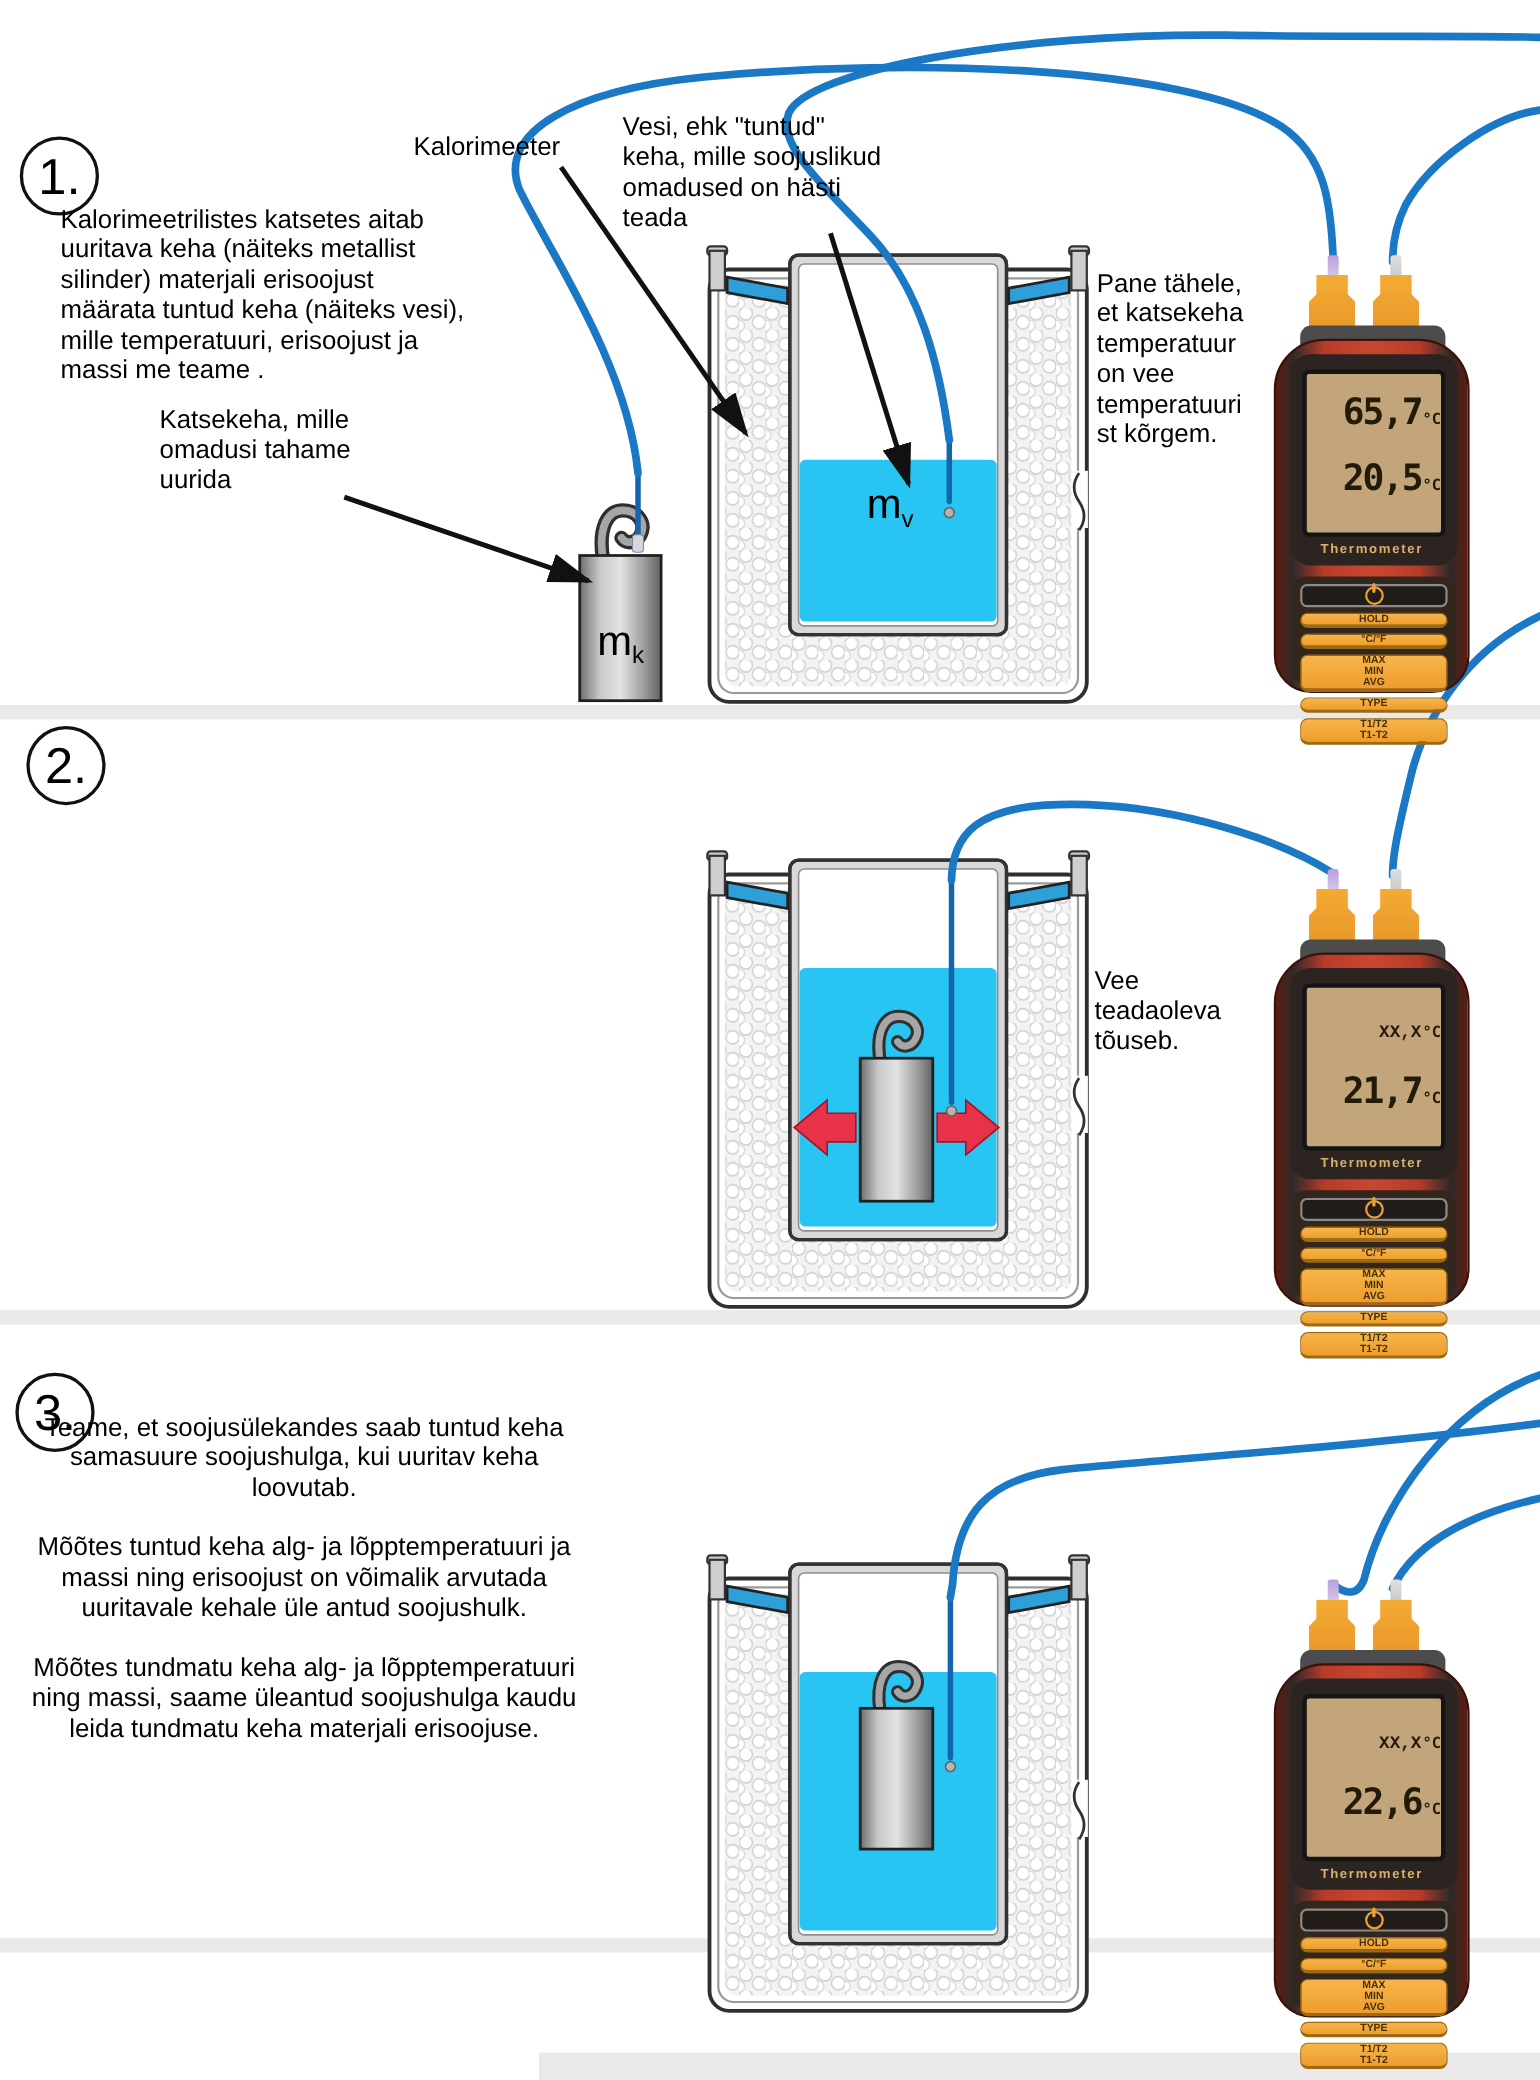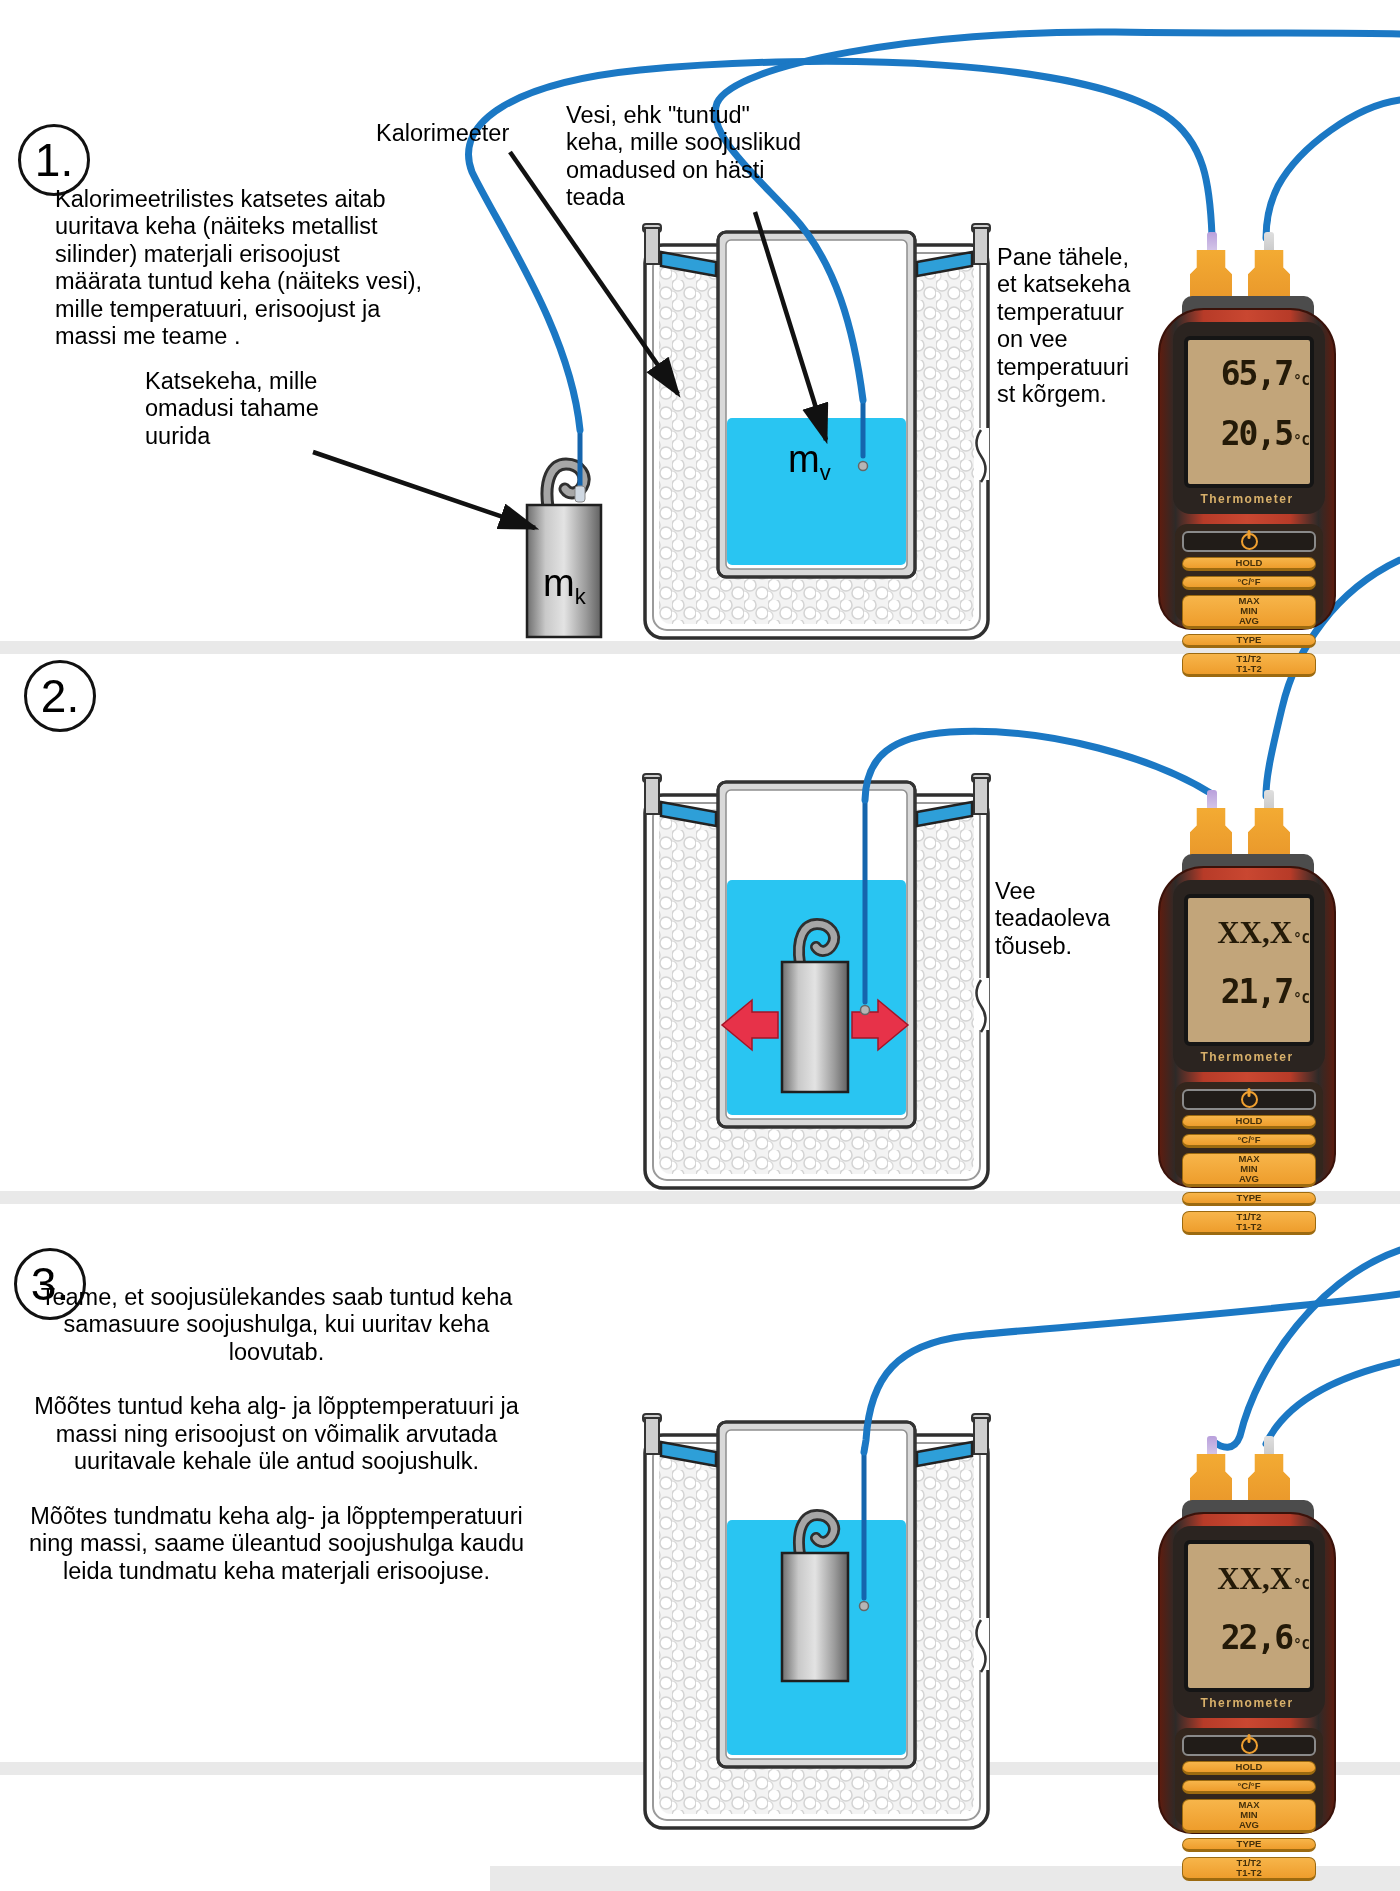--- a/index.html
+++ b/index.html
@@ -27,21 +27,21 @@
   .collar{position:absolute;top:64px;left:24px;width:132px;height:28px;background:#4c4c4c;border-radius:10px;}
   .t-body{position:absolute;top:76px;left:0;width:178px;height:322px;box-sizing:border-box;
           border:2px solid #3a120a;border-radius:46px 46px 34px 34px;
           background:linear-gradient(90deg,#5c1d10 0%,#2e2a28 9%,#b73b28 25%,#c94731 50%,#b73b28 75%,#2e2a28 91%,#5c1d10 100%);}
   .face{position:absolute;top:12px;left:13px;width:152px;height:192px;background:#2b2420;border-radius:18px;}
   .lcd{position:absolute;top:26px;left:24px;width:130px;height:152px;background:#c2a57a;
        border:4px solid #151515;border-radius:6px;box-sizing:border-box;text-align:right;}
   .reading{font-family:"DejaVu Sans Mono",monospace;font-weight:bold;font-size:33px;color:#241a08;
            letter-spacing:-2px;margin-top:14px;height:46px;}
   .reading .unit{font-size:14px;letter-spacing:0;margin-left:1px;}
-  .reading.plain .val{font-family:Liberation Serif, serif;font-size:31px;letter-spacing:0;}
+  .reading.plain .val{font-family:Liberation Mono, monospace;font-size:16px;letter-spacing:0;}
   .brand{position:absolute;top:182px;left:0;width:100%;text-align:center;font-size:12px;font-weight:bold;
          color:#d8b06a;letter-spacing:1.5px;}
   .btn-panel{position:absolute;top:214px;left:15px;width:148px;height:98px;background:#33261d;border-radius:12px;
              display:grid;grid-template-columns:repeat(1,1fr);gap:5px;padding:7px;box-sizing:border-box;}
   .tbtn{background:linear-gradient(#f7b54a,#ee9d2c);border:1px solid #9c6a10;border-bottom:3px solid #9c6a10;
         border-radius:7px;font-weight:bold;color:#45300a;font-size:9.5px;line-height:1.05;white-space:pre-line;
         display:flex;align-items:center;justify-content:center;text-align:center;}
   .tbtn.pwr{background:#211c18;border:2px solid #8a8a8a;border-radius:6px;}
   .pwr-glyph{width:13px;height:13px;border:2.5px solid #f0a030;border-radius:50%;position:relative;display:block;}
   .pwr-glyph::after{content:"";position:absolute;left:50%;top:-5px;transform:translateX(-50%);

